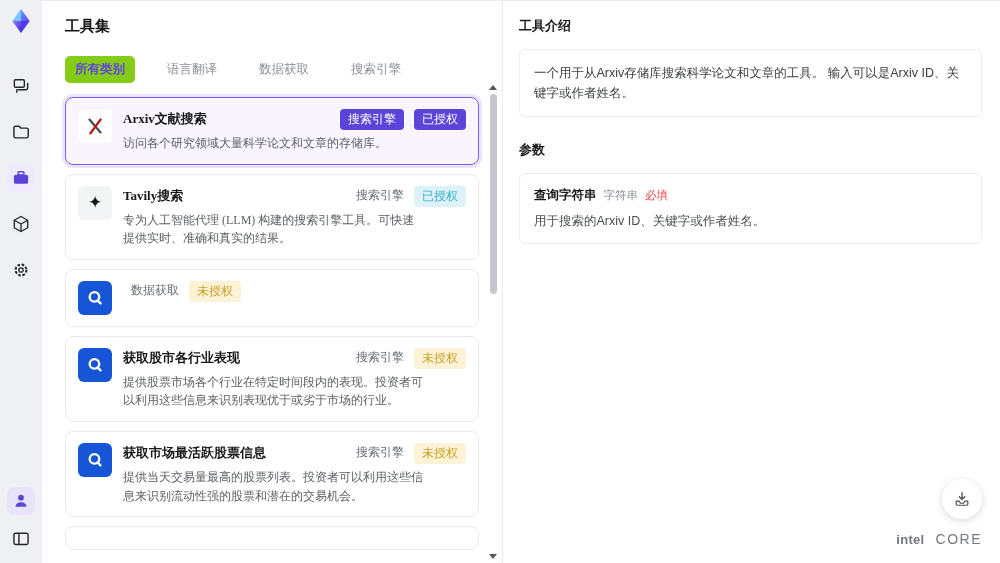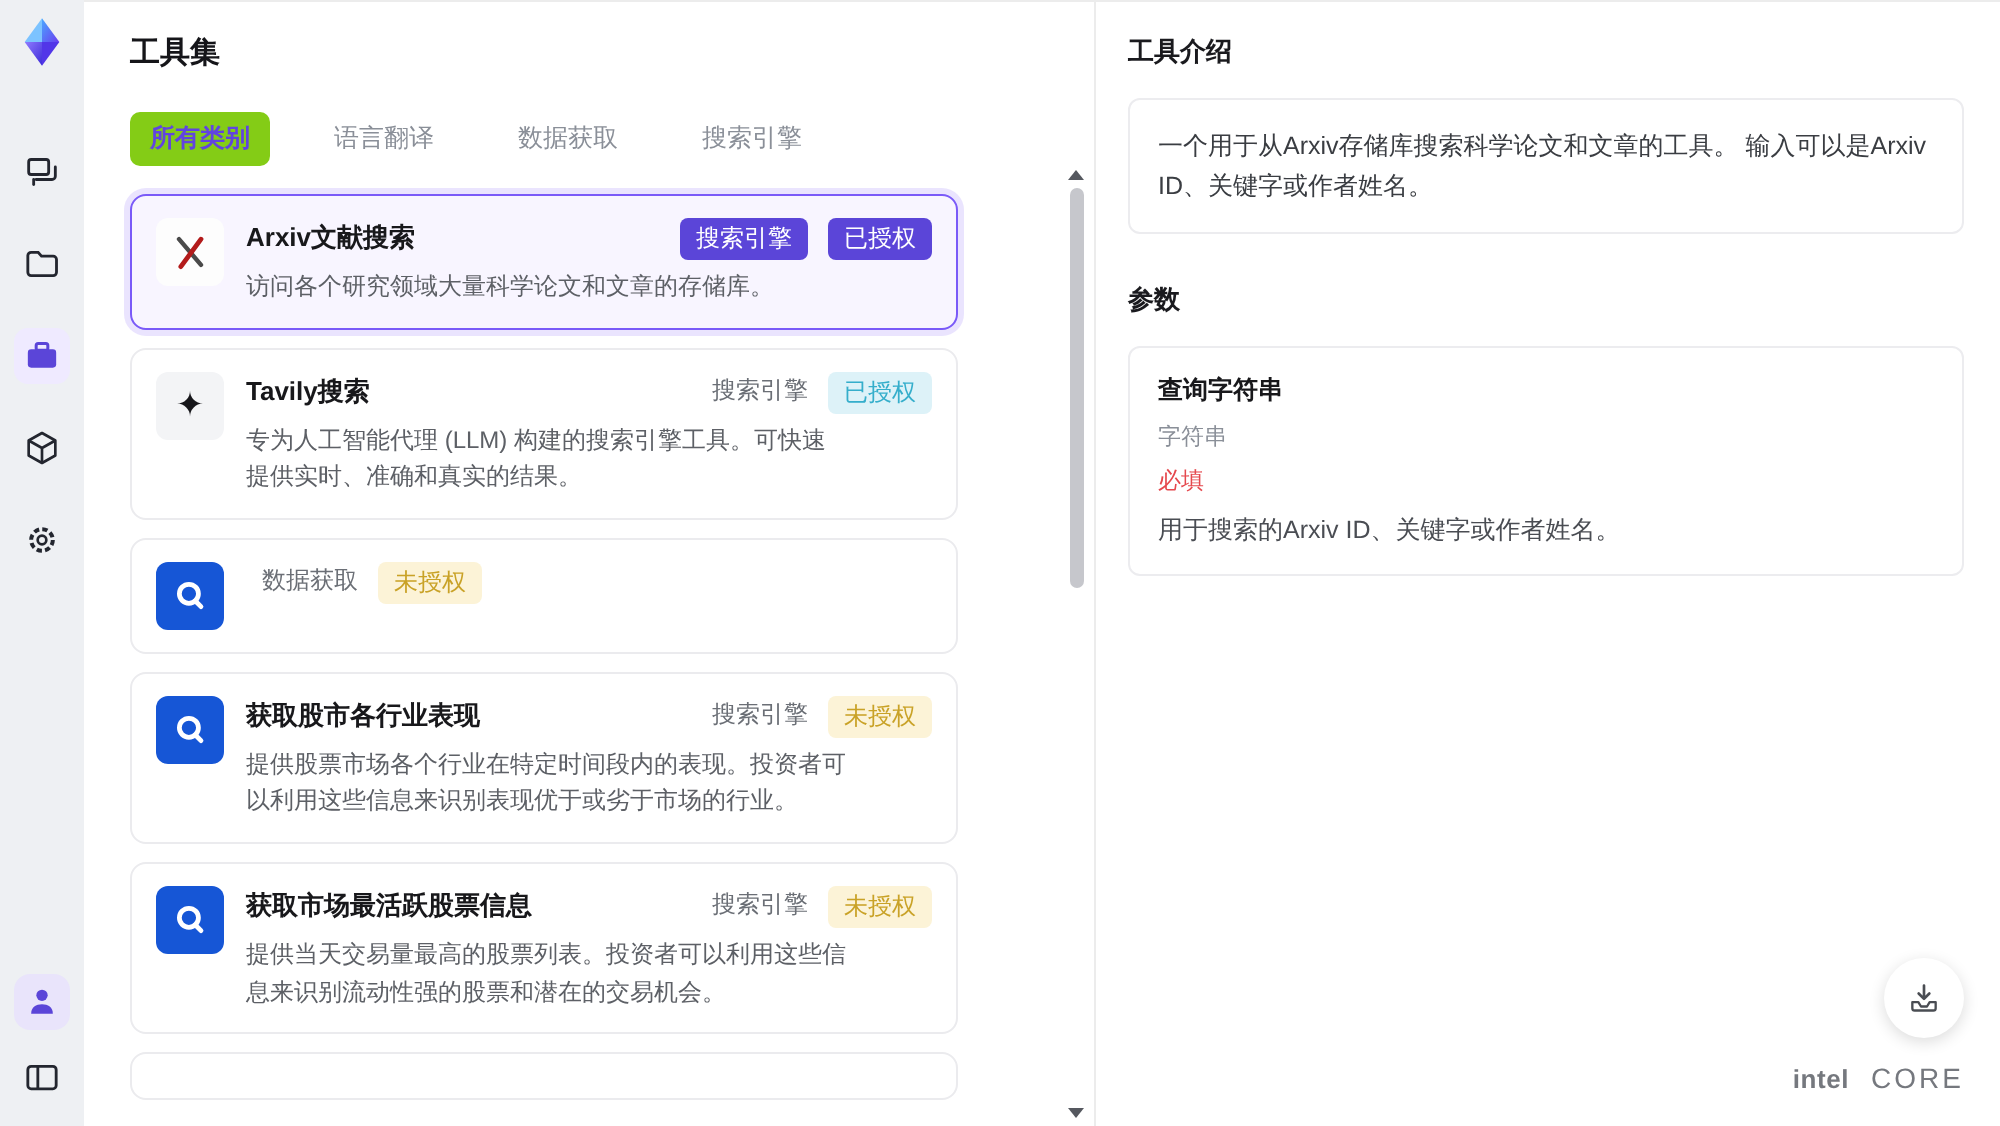--- a/index.html
+++ b/index.html
@@ -15,35 +15,35 @@
   .nav-btn { width:28px; height:28px; display:flex; align-items:center; justify-content:center;
     border-radius:7px; color:#23262f; cursor:pointer; }
   .nav-btn.active { background:#efeaff; color:#5b45d8; }
   .sidebar .spacer { flex:1; }
   .bottom-icons { display:flex; flex-direction:column; align-items:center; gap:10px; }
   .nav-btn.user { color:#5b45d8; background:#e9e4fb; border-radius:8px; }
   svg.ic { width:20px; height:20px; display:block; }
 
   
   .panel { border-top:1px solid #ececec; background:#fff; height:563px; }
-  .list-panel { width:506px; border-right:1px solid #ececec; padding:16px 22px 0 23px;
+  .list-panel { width:461px; border-right:1px solid #ececec; padding:16px 22px 0 23px;
     position:relative; flex-shrink:0; }
   .detail-panel { flex:1; padding:16px 18px 0 16px; }
 
   .page-title { font-size:15px; font-weight:bold; color:#151519; margin-bottom:20px; }
 
   
   .tabs { display:flex; align-items:center; gap:22px; margin-bottom:14px; }
   .tab { font-size:12.5px; color:#8a8f98; cursor:pointer; padding:5px 10px; border-radius:5px; }
   .tab.active { background:#84cc16; color:#6144e0; font-weight:bold; }
 
   
   .tool-list { width:414px; }
   .tool-card { display:flex; align-items:flex-start; border:1px solid #ebebee;
-    border-radius:8px; padding:11px 12px; margin-bottom:9px; background:#fff; cursor:pointer; }
+    border-radius:8px; padding:11px 12px; margin-bottom:9px; background:#fff; cursor:pointer;font-family:Liberation Serif, serif; }
   .tool-card.selected { background:#f8f5ff; border:1px solid #7a5af8;
     box-shadow:0 0 0 3px rgba(122,90,248,.16); }
   .tool-icon { width:34px; height:34px; border-radius:6px; background:#f3f4f6; flex-shrink:0;
     display:flex; align-items:center; justify-content:center; margin-right:11px; overflow:hidden; }
   .tool-icon.tile-arxiv { background:#fdfdfd; }
   .tool-icon.tile-blue-q { background:#1656d6; }
   .tool-icon svg { width:22px; height:22px; display:block; }
   .tool-icon .sparkle { font-size:17px; color:#16161a; line-height:1; }
   .tool-main { flex:1; min-width:0; }
   .tool-head { display:flex; align-items:flex-start; }
@@ -65,21 +65,21 @@
   .sb-arrow.down { border-top:5px solid #55585f; position:absolute; bottom:0; left:2px; }
   .sb-thumb { width:7px; margin:4px auto 0; height:200px; background:#c6c7cc;
     border-radius:4px; cursor:pointer; }
 
   
   .detail-title { font-size:14px; font-weight:bold; color:#151519; margin-bottom:24px; }
   .section-heading { font-size:13px; font-weight:bold; color:#1a1a1e; margin-bottom:14px; }
   .detail-box { border:1px solid #ececef; border-radius:6px; background:#fff;
     padding:13px 14px; margin-bottom:24px; }
   .intro-text { font-size:12.5px; color:#3a3d42; line-height:1.6; }
-  .param-head { display:flex; align-items:baseline; gap:7px; margin-bottom:9px;flex-direction:column; }
+  .param-head { display:flex; align-items:baseline; gap:7px; margin-bottom:9px; }
   .param-name { font-size:12.5px; font-weight:bold; color:#18181b; }
   .param-type { font-size:11.5px; color:#8a8f98; }
   .param-required { font-size:11.5px; color:#e5484d; }
   .param-desc { font-size:12.5px; color:#4a4d53; }
 
   
   .fab { position:absolute; right:18px; bottom:44px; width:40px; height:40px; border-radius:50%;
     background:#fff; box-shadow:0 2px 8px rgba(0,0,0,.14); display:flex; align-items:center;
     justify-content:center; color:#4a4d53; cursor:pointer; }
   .brand { position:absolute; right:18px; bottom:16px; color:#75787e; font-size:13px;

